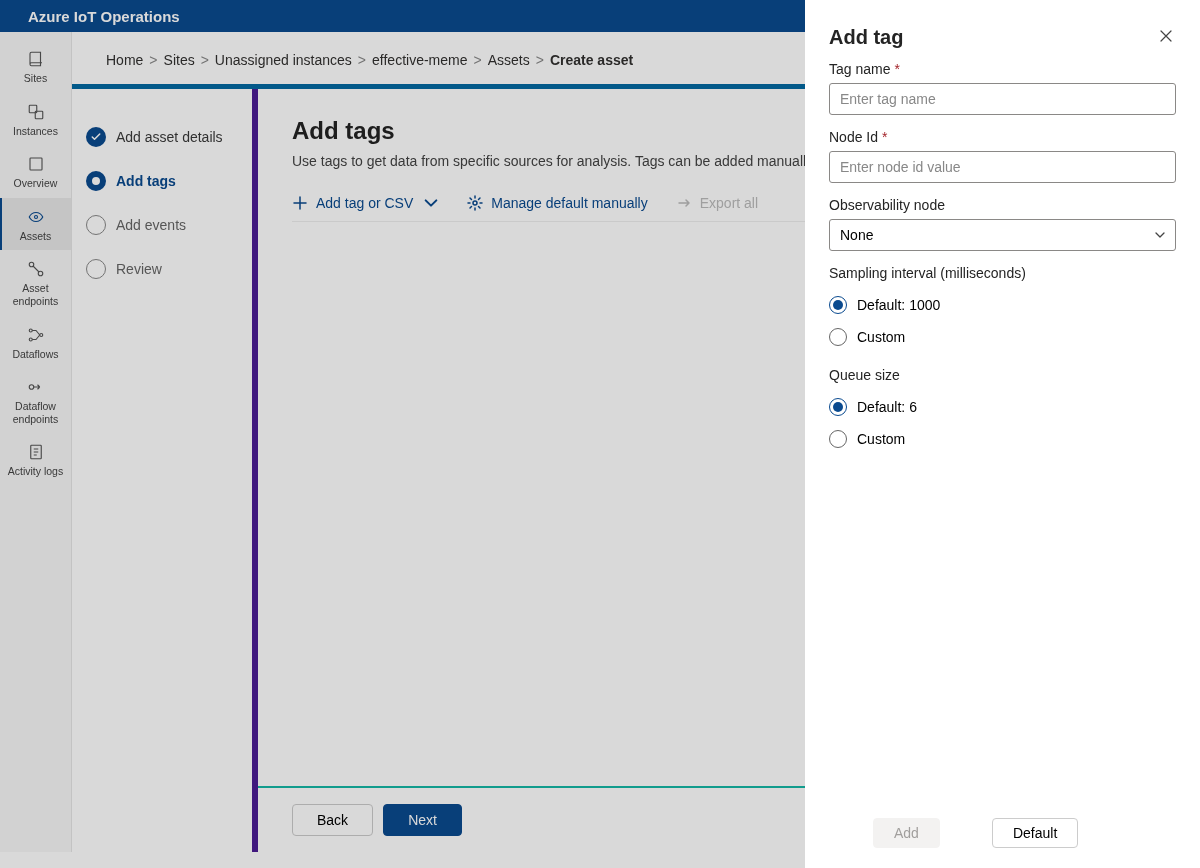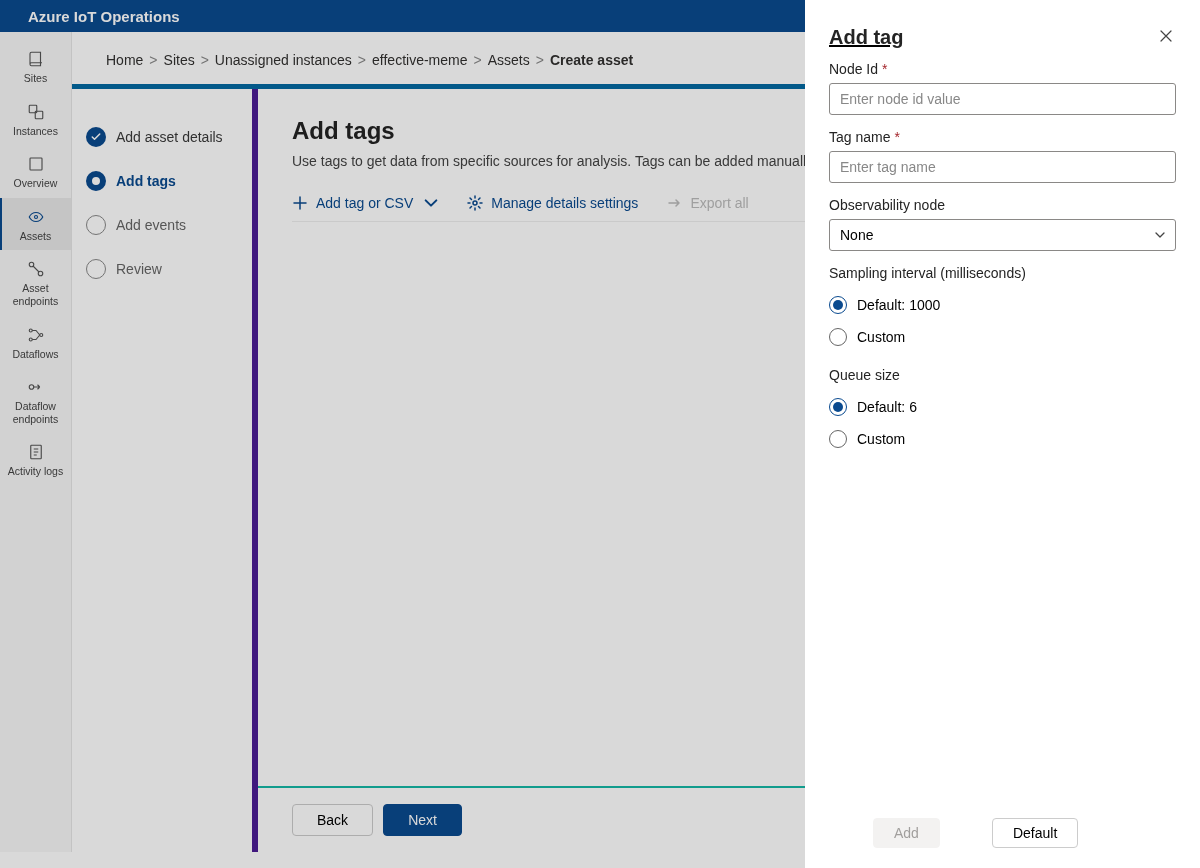--- a/index.html
+++ b/index.html
@@ -33,21 +33,21 @@
     .page-subtitle { font-size: 14px; color: #444; margin-bottom: 16px; }
     .cmdbar { display: flex; gap: 28px; padding: 10px 0; border-bottom: 1px solid #eee; align-items: center; font-size: 14px; }
     .cmd { display: flex; align-items: flex-start; gap: 8px; cursor: pointer; color: #0a4a8f; font-weight: 500; }
     .cmd.disabled { color: #bbb; cursor: default; }
     .cmd svg { width: 16px; height: 16px; }
     .footer { border-top: 2px solid #14b8a6; padding: 16px 34px; display: flex; gap: 10px; }
     .btn { padding: 7px 24px; border-radius: 4px; font-size: 14px; cursor: pointer; border: 1px solid #ccc; background: #fff; }
     .btn.primary { background: #0a4a8f; border-color: #0a4a8f; color: #fff; }
     .overlay { position: absolute; inset: 0; background: rgba(0,0,0,0.15); display: flex; justify-content: flex-end; }
     .panel { width: 395px; background: #fff; height: 100%; display: flex; flex-direction: column; }
-    .panel-header { display: flex; justify-content: space-between; align-items: flex-start; padding: 26px 24px 12px; text-decoration: underline; }
+    .panel-header { display: flex; justify-content: space-between; align-items: flex-start; padding: 26px 24px 12px; }
     .panel-title { font-size: 20px; font-weight: 600; color: #242424; }
     .close-btn { background: none; border: none; cursor: pointer; padding: 2px; }
     .close-btn svg { width: 16px; height: 16px; }
     .panel-body { flex: 1; padding: 0 24px; overflow: auto; }
     .field { margin-bottom: 14px; }
     .field-label { font-size: 14px; color: #242424; margin-bottom: 6px; display: block; }
     .required { color: #a4262c; }
     .text-input, .select { width: 100%; padding: 6px 10px; border: 1px solid #8a8886; border-radius: 3px; font-size: 14px; height: 32px; }
     .text-input::placeholder { color: #888; }
     .select { appearance: none; background: #fff; position: relative; }
@@ -185,21 +185,21 @@
                   <svg viewBox="0 0 12 12" width="10" height="10">
                       <path d="M2 4l4 4 4-4" stroke="#0a4a8f" stroke-width="1.5" fill="none" stroke-linecap="round" stroke-linejoin="round"></path>
                     </svg>
                 </span>
               </div>
               <div class="cmd">
                 <svg viewBox="0 0 16 16">
                     <circle cx="8" cy="8" r="2" fill="none" stroke="#0a4a8f" stroke-width="1.5"></circle>
                     <path d="M8 1v2M8 13v2M1 8h2M13 8h2M3 3l1.5 1.5M11.5 11.5L13 13M3 13l1.5-1.5M11.5 4.5L13 3" stroke="#0a4a8f" stroke-width="1.5" stroke-linecap="round"></path>
                   </svg>
-                <span>Manage details settings</span>
+                <span>Manage default manually</span>
               </div>
               <div class="cmd disabled">
                 <svg viewBox="0 0 16 16">
                     <path d="M3 8h10m0 0l-3-3m3 3l-3 3" stroke="#bbb" stroke-width="1.5" fill="none" stroke-linecap="round" stroke-linejoin="round"></path>
                   </svg>
                 <span>Export all</span>
               </div>
             </div>
           </div>
 
@@ -219,32 +219,32 @@
         <button class="close-btn">
           <svg viewBox="0 0 16 16">
               <path d="M3 3l10 10M13 3L3 13" stroke="#444" stroke-width="1.2" stroke-linecap="round"></path>
             </svg>
         </button>
       </div>
 
       <div class="panel-body">
         <div class="field">
           <label class="field-label">
+            <span>Tag name</span>
+            <span class="required">*</span>
+          </label>
+          <input type="text" class="text-input" placeholder="Enter tag name" style="">
+        </div>
+
+        <div class="field">
+          <label class="field-label">
             <span>Node Id</span>
             <span class="required">*</span>
           </label>
           <input type="text" class="text-input" placeholder="Enter node id value" style="">
-        </div>
-
-        <div class="field">
-          <label class="field-label">
-            <span>Tag name</span>
-            <span class="required">*</span>
-          </label>
-          <input type="text" class="text-input" placeholder="Enter tag name" style="">
         </div>
 
         <div class="field">
           <label class="field-label">Observability node</label>
           <div class="select-wrap">
             <select class="select">
               <option>None</option>
             </select>
             <svg viewBox="0 0 12 12">
                 <path d="M2 4l4 4 4-4" stroke="#444" stroke-width="1.3" fill="none" stroke-linecap="round" stroke-linejoin="round"></path>

